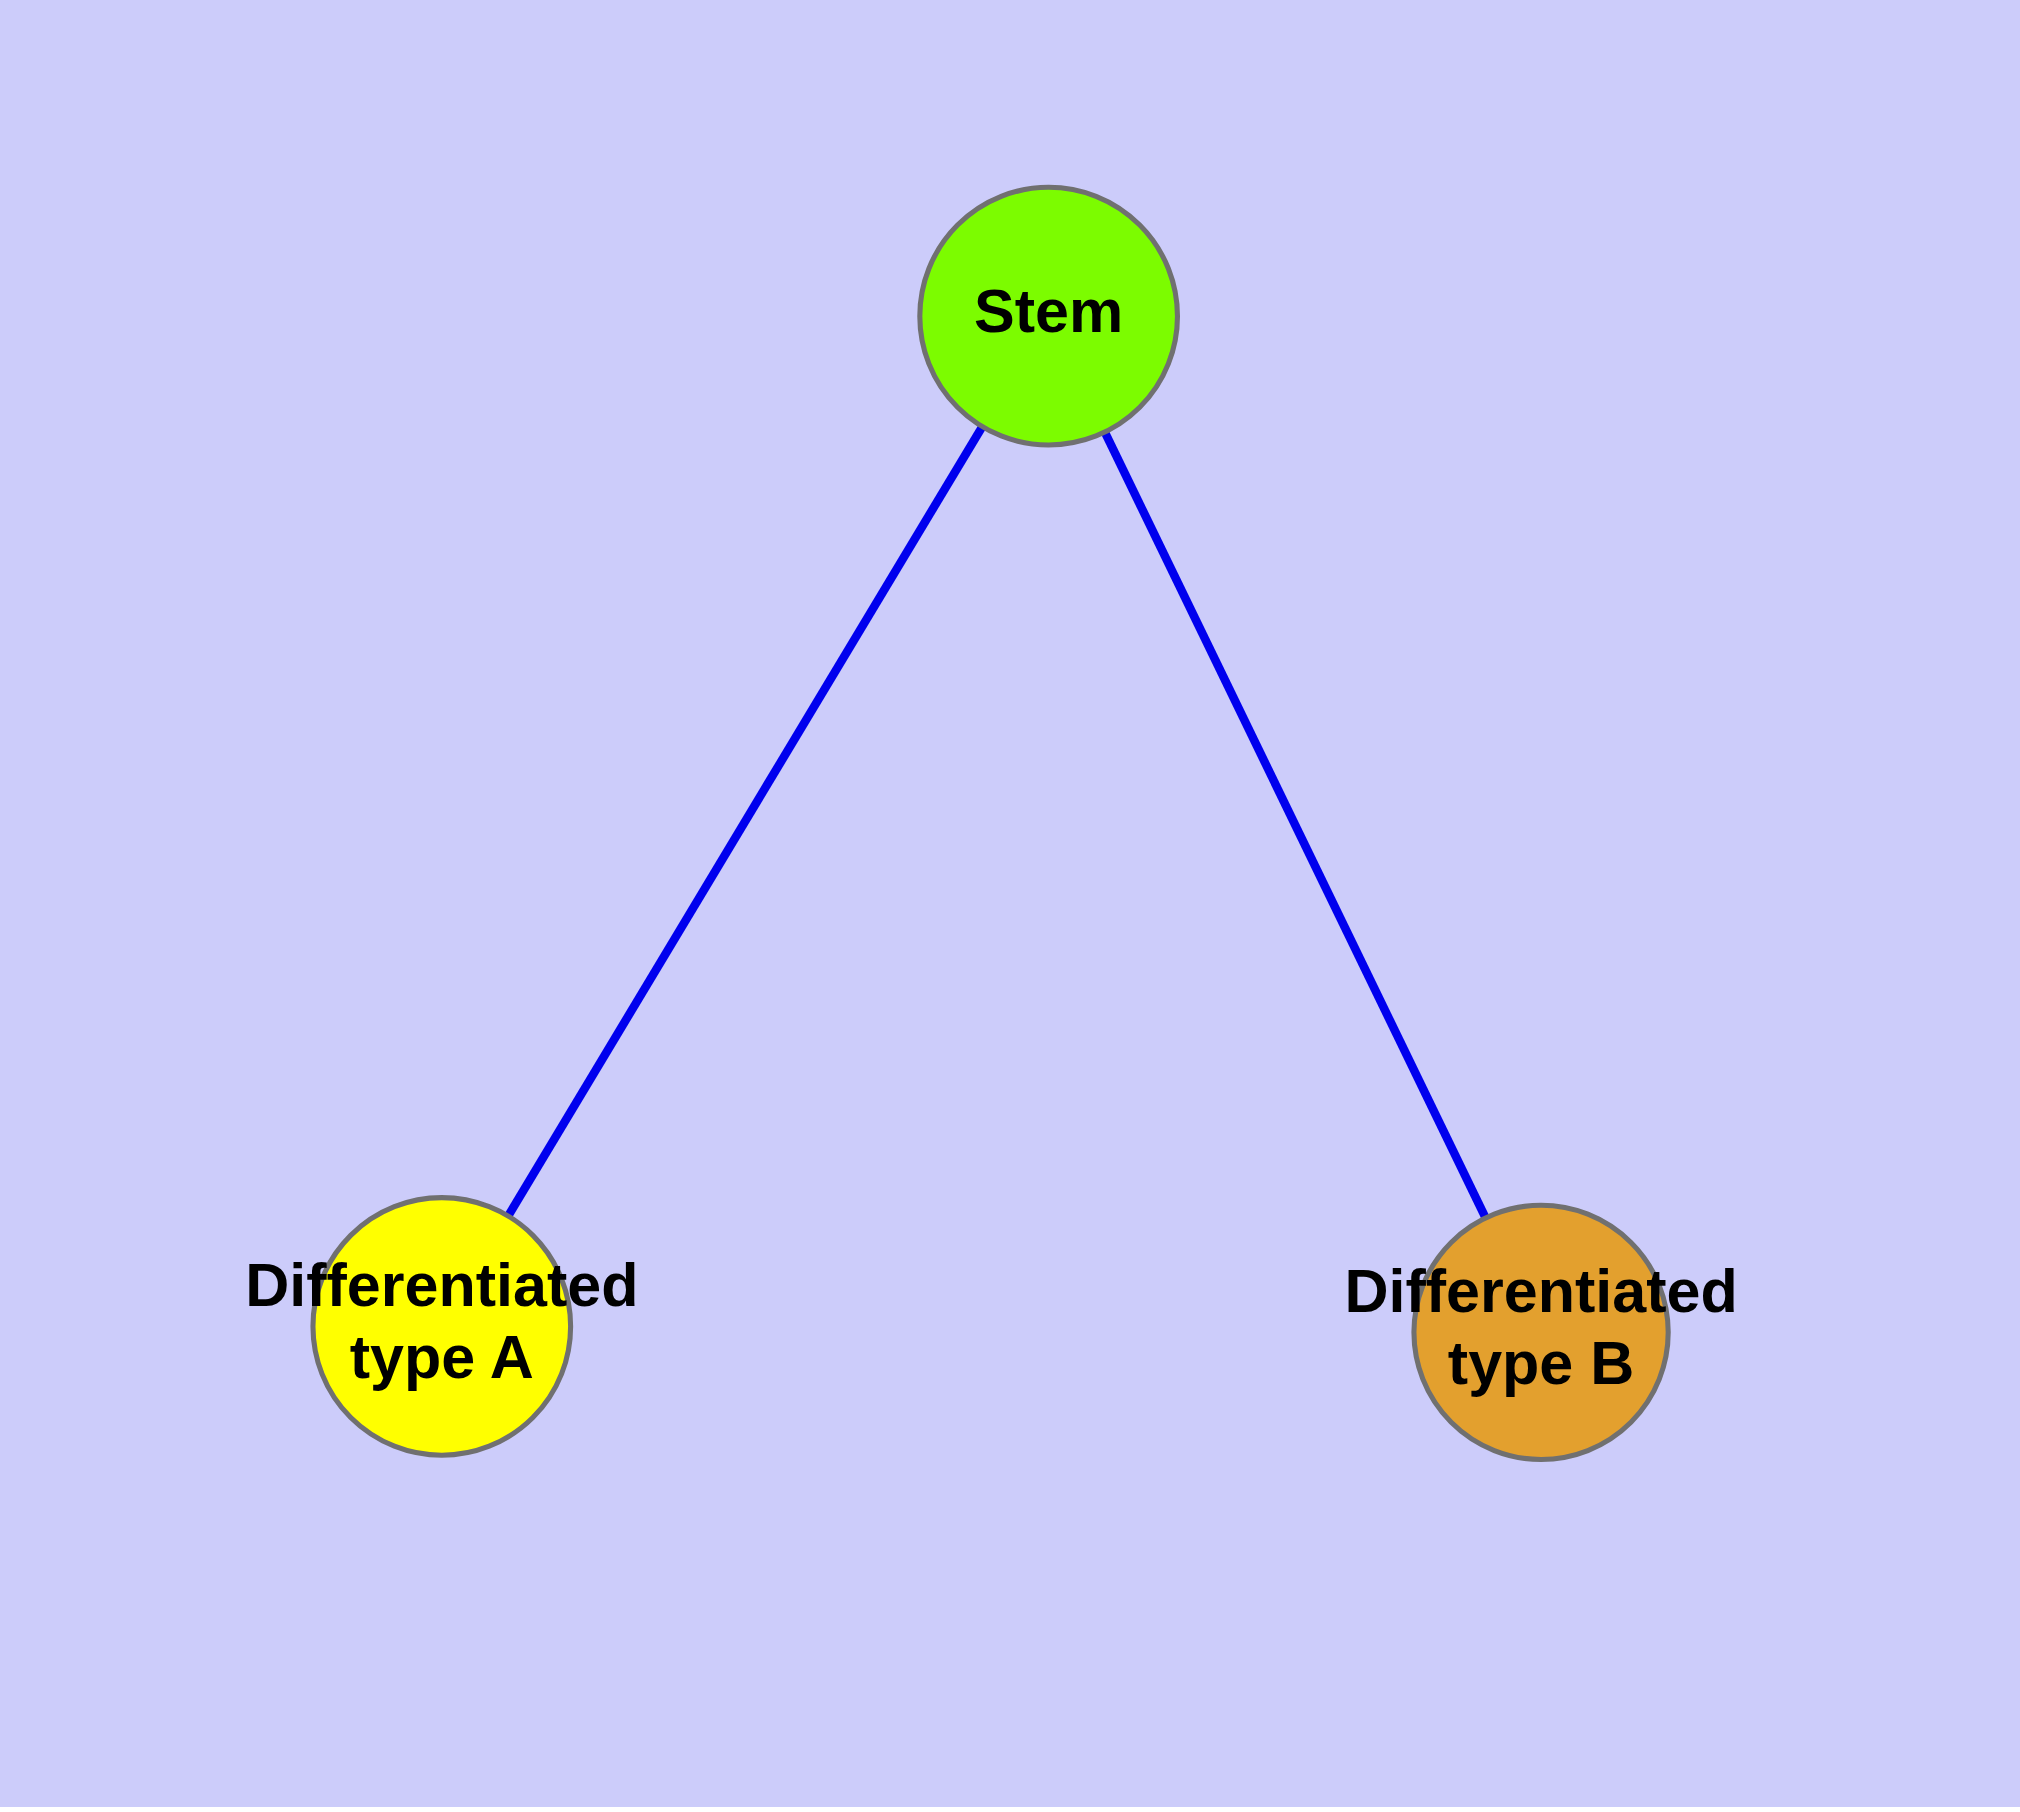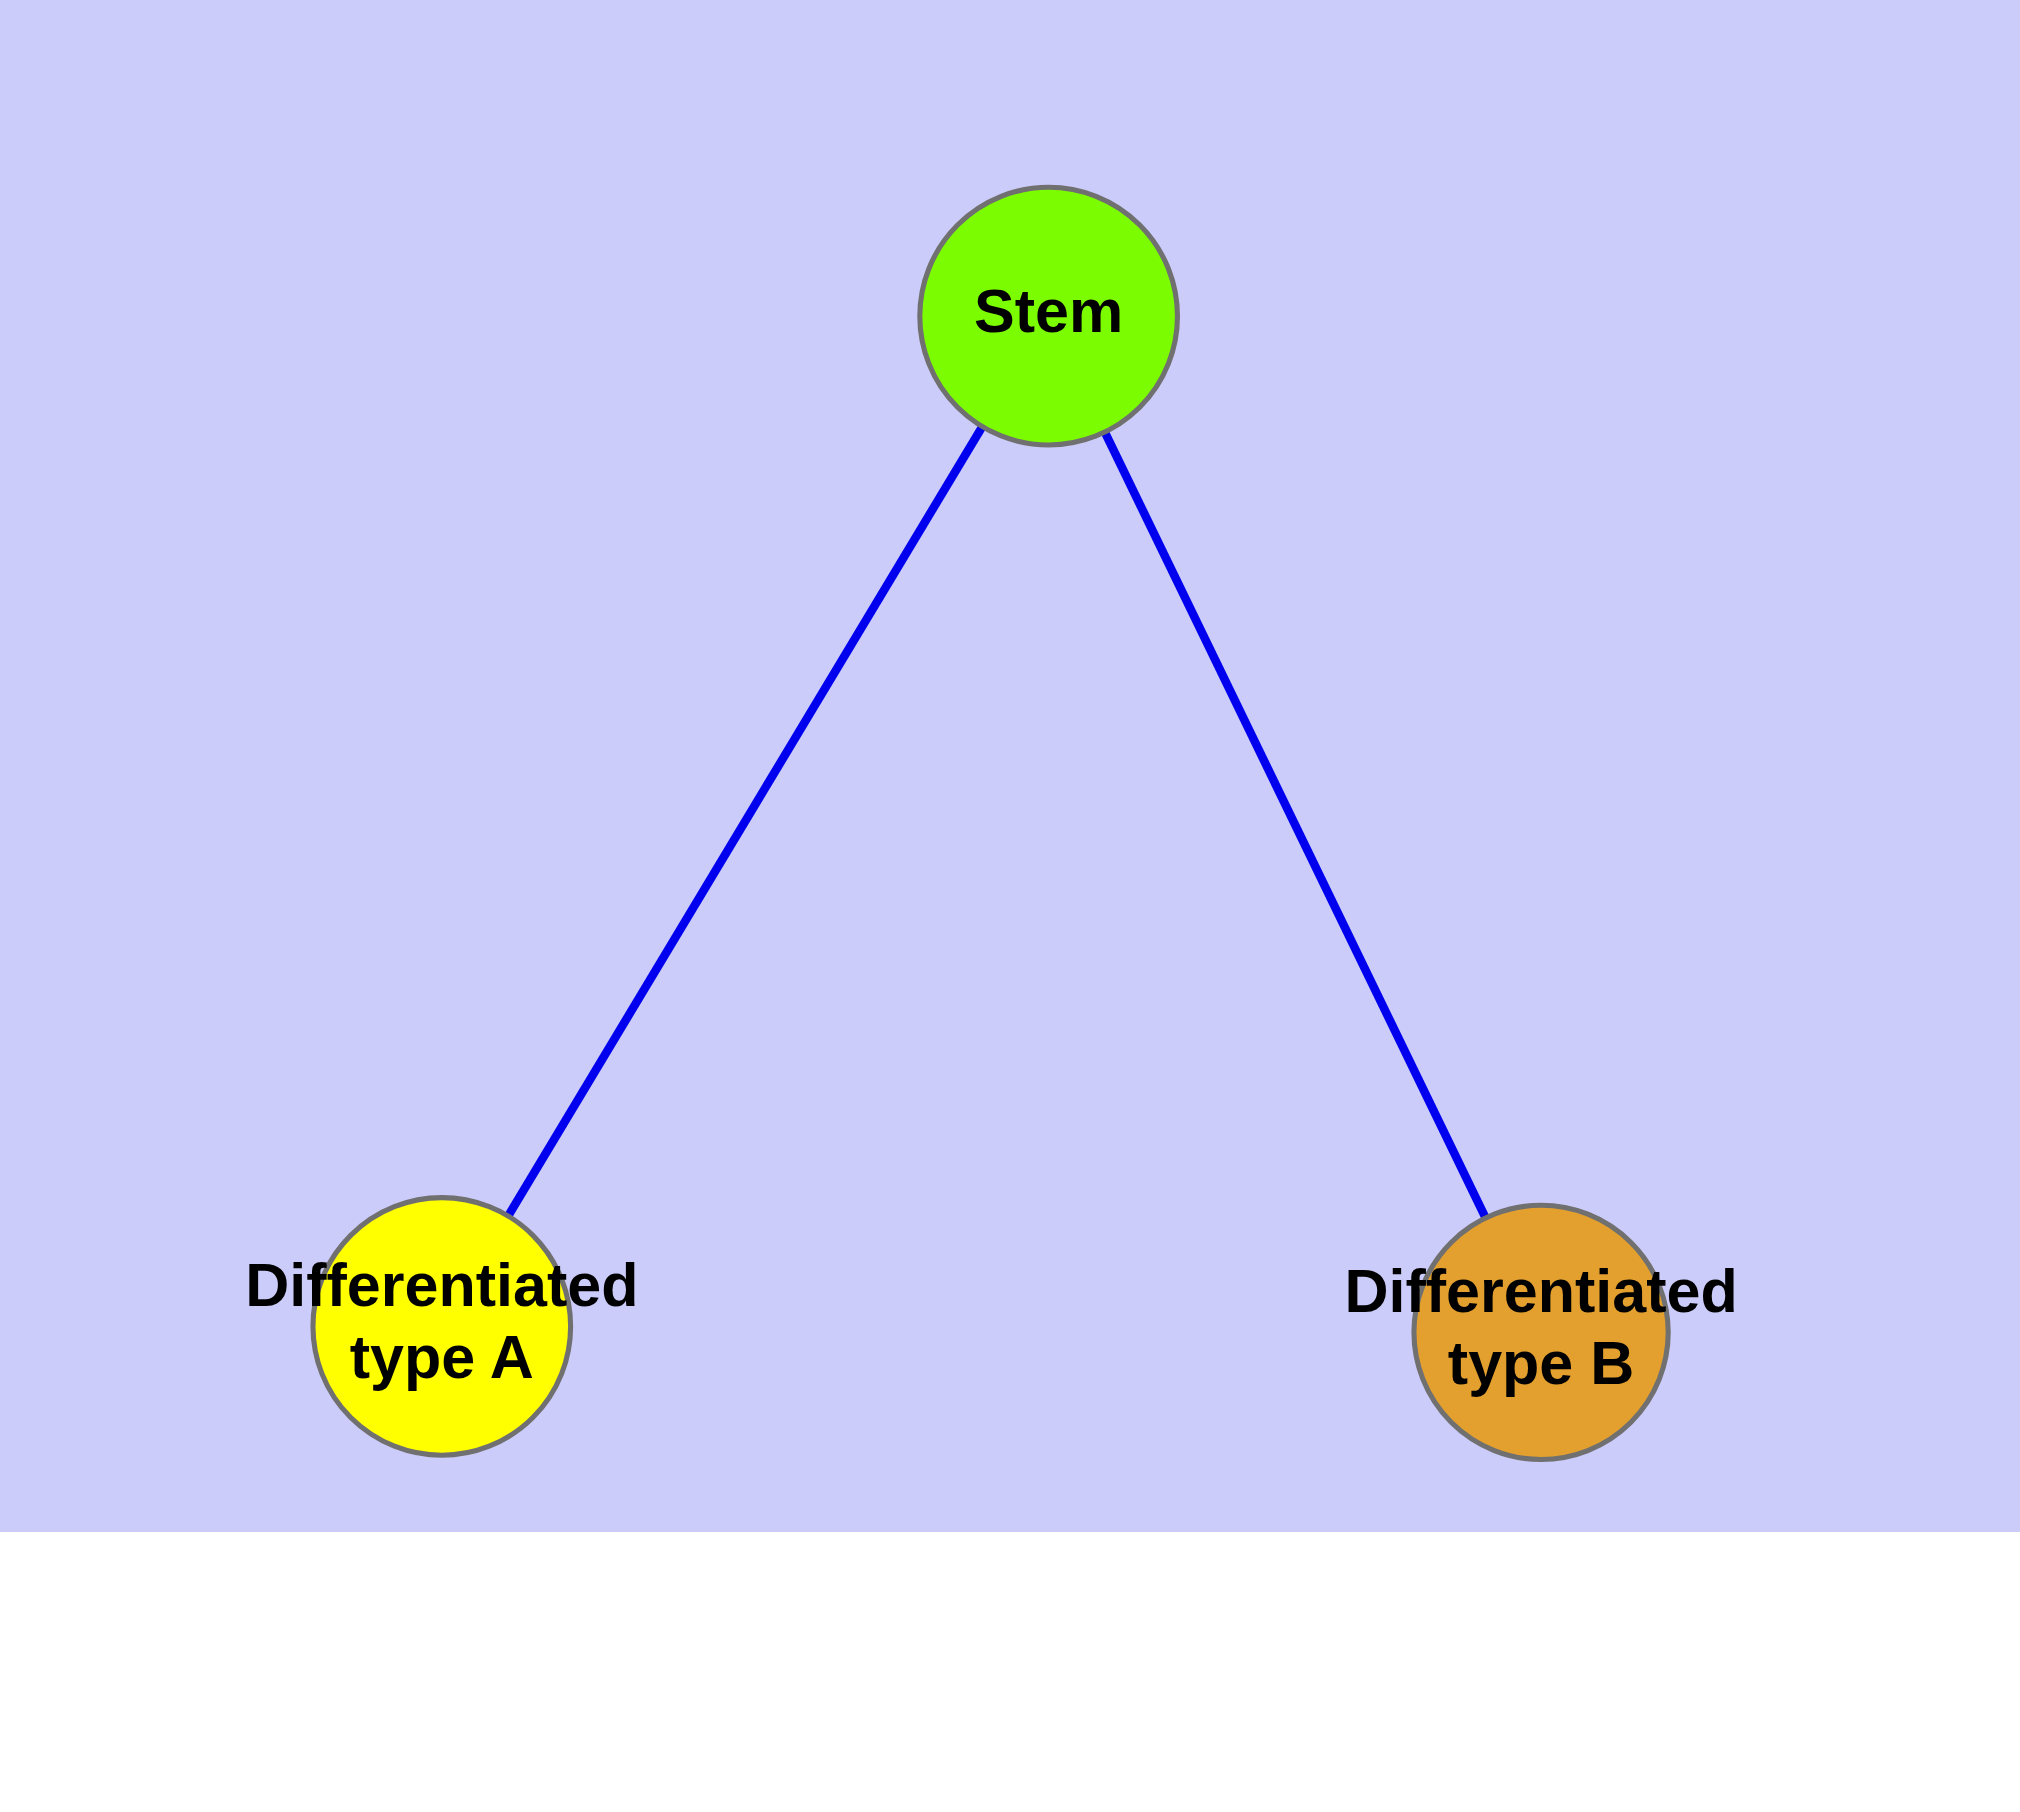--- a/index.html
+++ b/index.html
@@ -39,21 +39,21 @@
     font-weight: bold;
     fill: #000000;
     text-anchor: middle;
     dominant-baseline: middle;
     paint-order: normal;
   }
 </style>
 </head>
 <body>
 
-<div id="canvas" style="width: 2021px; height: 1532px; background: rgb(255, 255, 255);">
+<div id="canvas" style="width: 2021px; height: 1812px; background: rgb(255, 255, 255);">
   <div id="plot-area" style="background: rgb(204, 204, 250);">
     <svg id="graph-svg" viewBox="0 0 2384 2132" xmlns="http://www.w3.org/2000/svg">
 
       <g id="edges-layer">
         <line id="edge-0" x1="1237" y1="373" x2="521" y2="1565" stroke="#0000ee" stroke-width="10" stroke-linecap="butt"></line>
         <line id="edge-1" x1="1237" y1="373" x2="1818" y2="1572" stroke="#0000ee" stroke-width="10" stroke-linecap="butt"></line>
       </g>
 
       <g id="nodes-layer">
         <g id="node-group-0">

